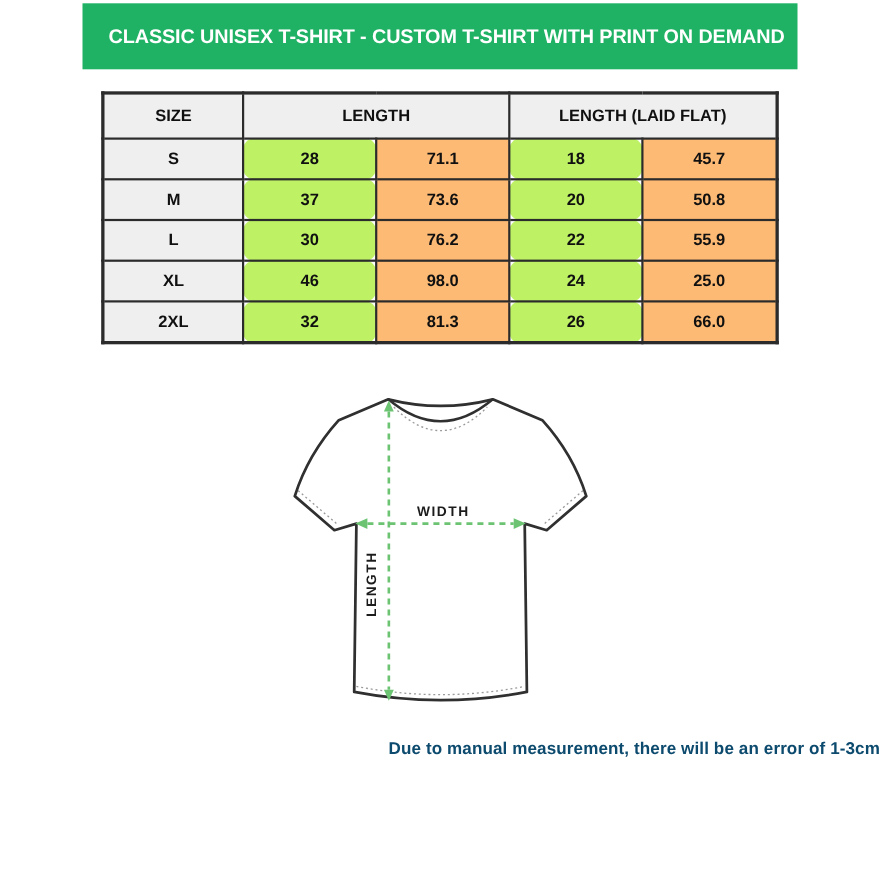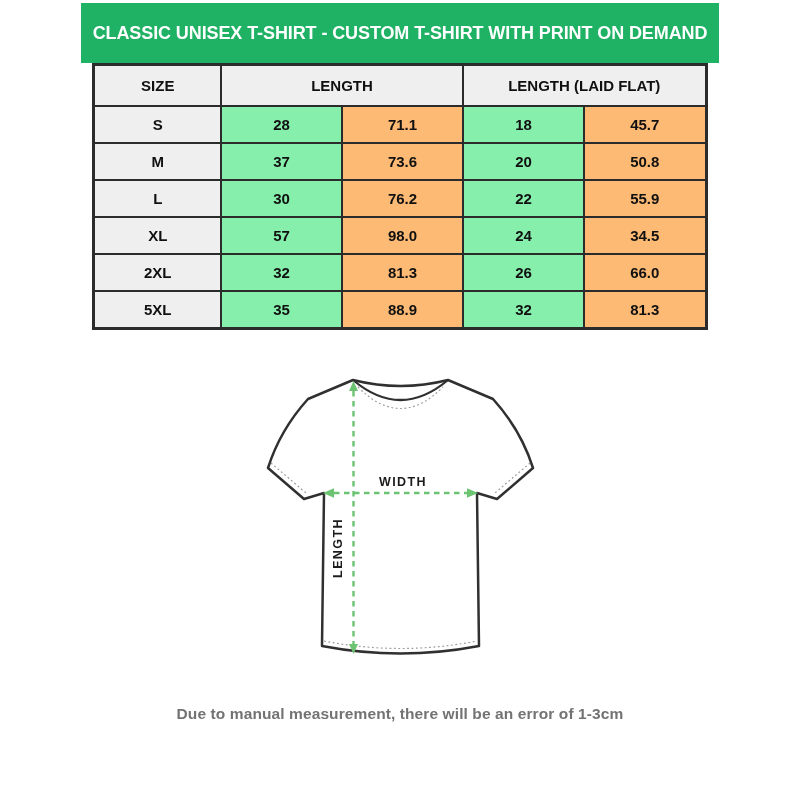--- a/index.html
+++ b/index.html
@@ -3,45 +3,45 @@
 <meta charset="utf-8">
 <style>
   html,body{margin:0;padding:0;background:#ffffff;}
   body{width:800px;height:800px;font-family:"Liberation Sans",sans-serif;}
   .page{position:relative;width:800px;height:800px;overflow:hidden;background:#ffffff;}
 
   .banner{
     width:638px;height:60px;margin:3px auto 0;
     background:#1fb265;color:#ffffff;
     display:flex;align-items:center;justify-content:center;
-    font-weight:bold;font-size:18px;letter-spacing:-0.1px;white-space:nowrap;
+    font-weight:bold;font-size:18px;letter-spacing:-0.1px;white-space:nowrap;padding-left:12px;
   }
 
   table.size-chart{
-    width:612px;margin:0 auto 0;
+    width:612px;margin:20px auto 0;
     border-collapse:collapse;table-layout:fixed;
     border:3px solid #2b2b2b;
   }
   .size-chart th,.size-chart td{
     border:2px solid #2b2b2b;
     text-align:center;vertical-align:middle;
     color:#101010;font-weight:bold;
   }
   .size-chart th{height:37px;font-size:15px;background:#efefef;}
   .size-chart td{height:33px;font-size:15px;}
   .size-chart td.c-size{background:#efefef;}
-  .size-chart td.c-in{background:#86efac;}
+  .size-chart td.c-in{background:#bef264;border-radius:10px;}
   .size-chart td.c-cm{background:#fdba74;}
 
   .shirt-wrap{width:295px;margin:40px auto 0;}
   .shirt-wrap svg{display:block;}
 
   .footer-note{
-    margin-top:40px;text-align:center;
-    color:#737373;font-weight:bold;font-size:15.5px;letter-spacing:0.1px;
+    margin-top:24px;text-align:right;
+    color:#0c4a6e;font-weight:bold;font-size:15.5px;letter-spacing:0.1px;
   }
 </style>
 </head>
 <body>
 
 <div class="page">
 
   <div class="banner">
     <span>CLASSIC UNISEX T-SHIRT - CUSTOM T-SHIRT WITH PRINT ON DEMAND</span>
   </div>
@@ -78,38 +78,31 @@
       </tr>
       <tr>
         <td class="c-size">L</td>
         <td class="c-in">30</td>
         <td class="c-cm">76.2</td>
         <td class="c-in">22</td>
         <td class="c-cm">55.9</td>
       </tr>
       <tr>
         <td class="c-size">XL</td>
-        <td class="c-in">57</td>
+        <td class="c-in">46</td>
         <td class="c-cm">98.0</td>
         <td class="c-in">24</td>
-        <td class="c-cm">34.5</td>
+        <td class="c-cm">25.0</td>
       </tr>
       <tr>
         <td class="c-size">2XL</td>
         <td class="c-in">32</td>
         <td class="c-cm">81.3</td>
         <td class="c-in">26</td>
         <td class="c-cm">66.0</td>
-      </tr>
-      <tr>
-        <td class="c-size">5XL</td>
-        <td class="c-in">35</td>
-        <td class="c-cm">88.9</td>
-        <td class="c-in">32</td>
-        <td class="c-cm">81.3</td>
       </tr>
     </tbody>
   </table>
 
   <div class="shirt-wrap">
     <svg width="295" height="295" viewBox="0 0 295 295" xmlns="http://www.w3.org/2000/svg">
 
       <path d="M 100,10 Q 147.5,22 195,10 L 240,29 Q 268,60 280,98 L 244,129 L 224,123 L 226,276 Q 147.5,291 69,276 L 71,123 L 51,129 L 15,98 Q 27,60 55,29 Z" fill="#ffffff" stroke="#303030" stroke-width="2.5" stroke-linejoin="round"></path>
 
       <path d="M 100,10 Q 147.5,50 195,10" fill="none" stroke="#303030" stroke-width="2.2"></path>

